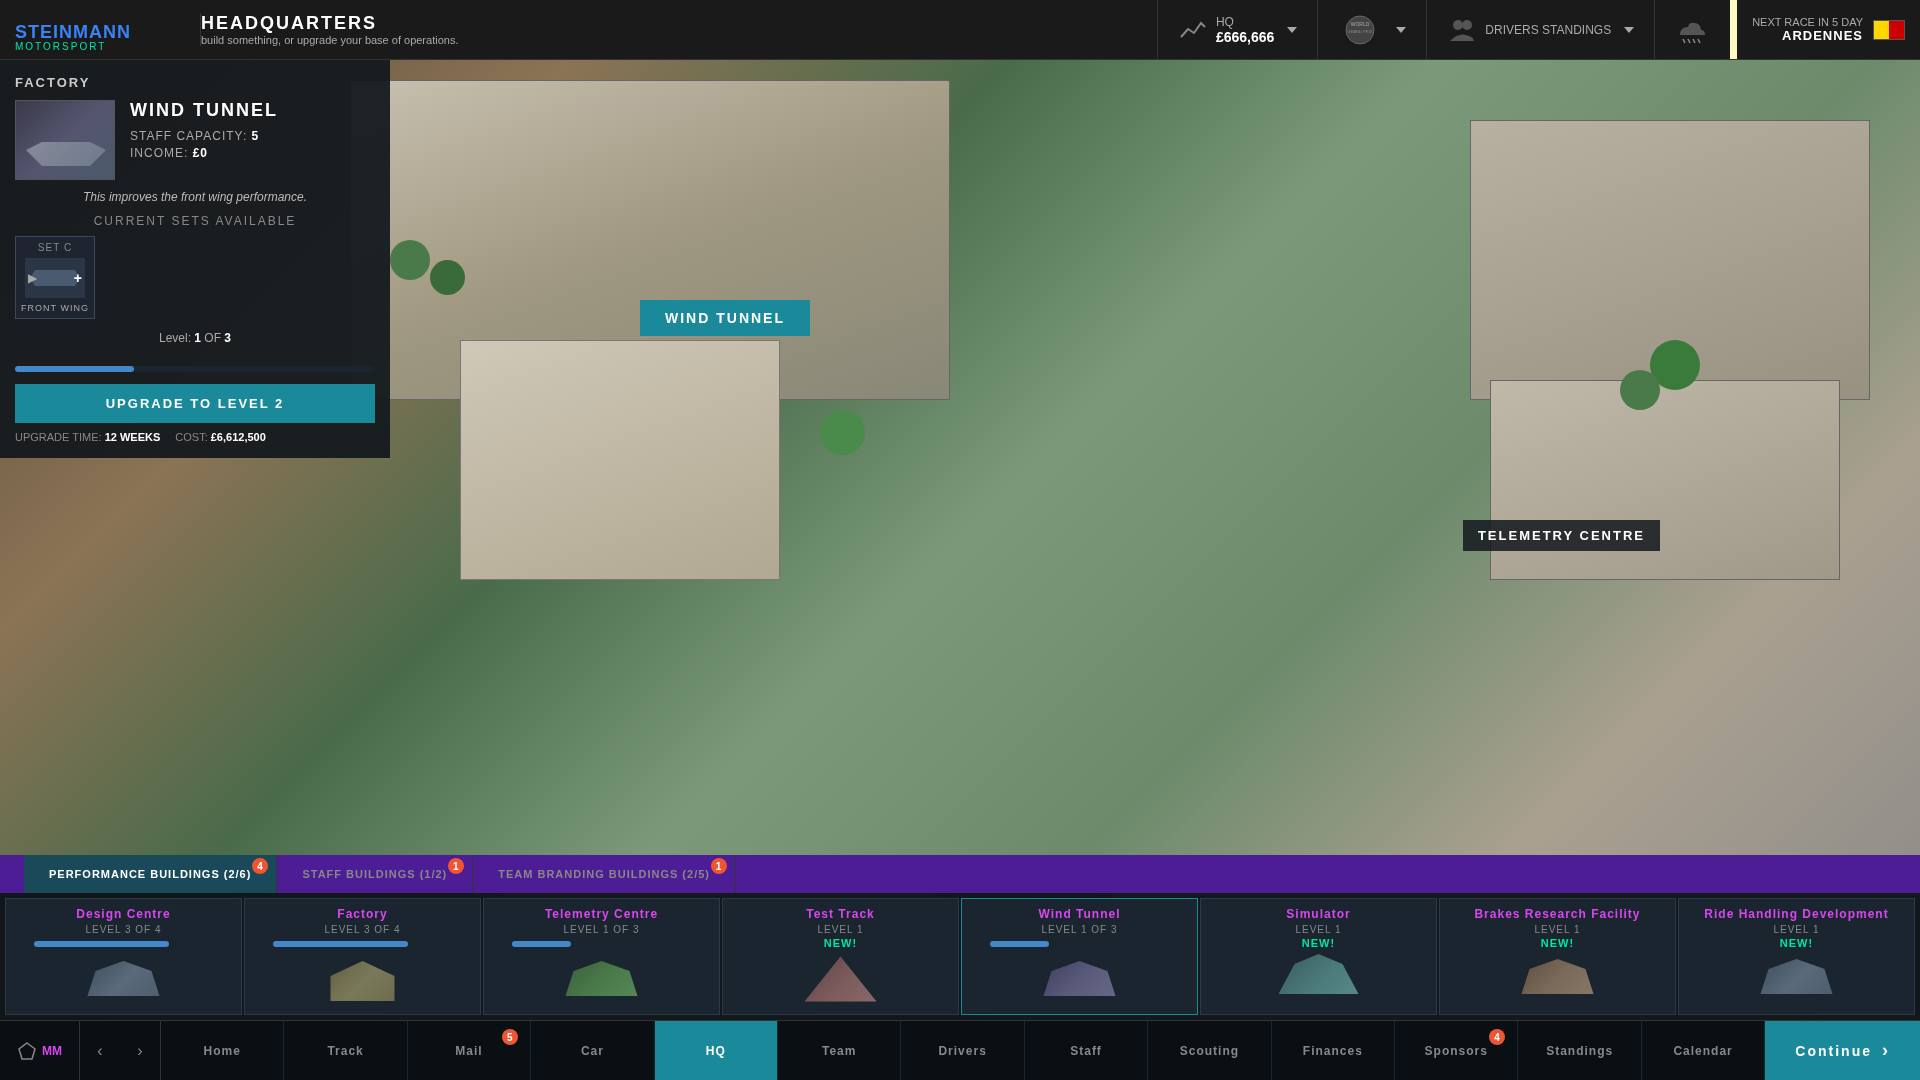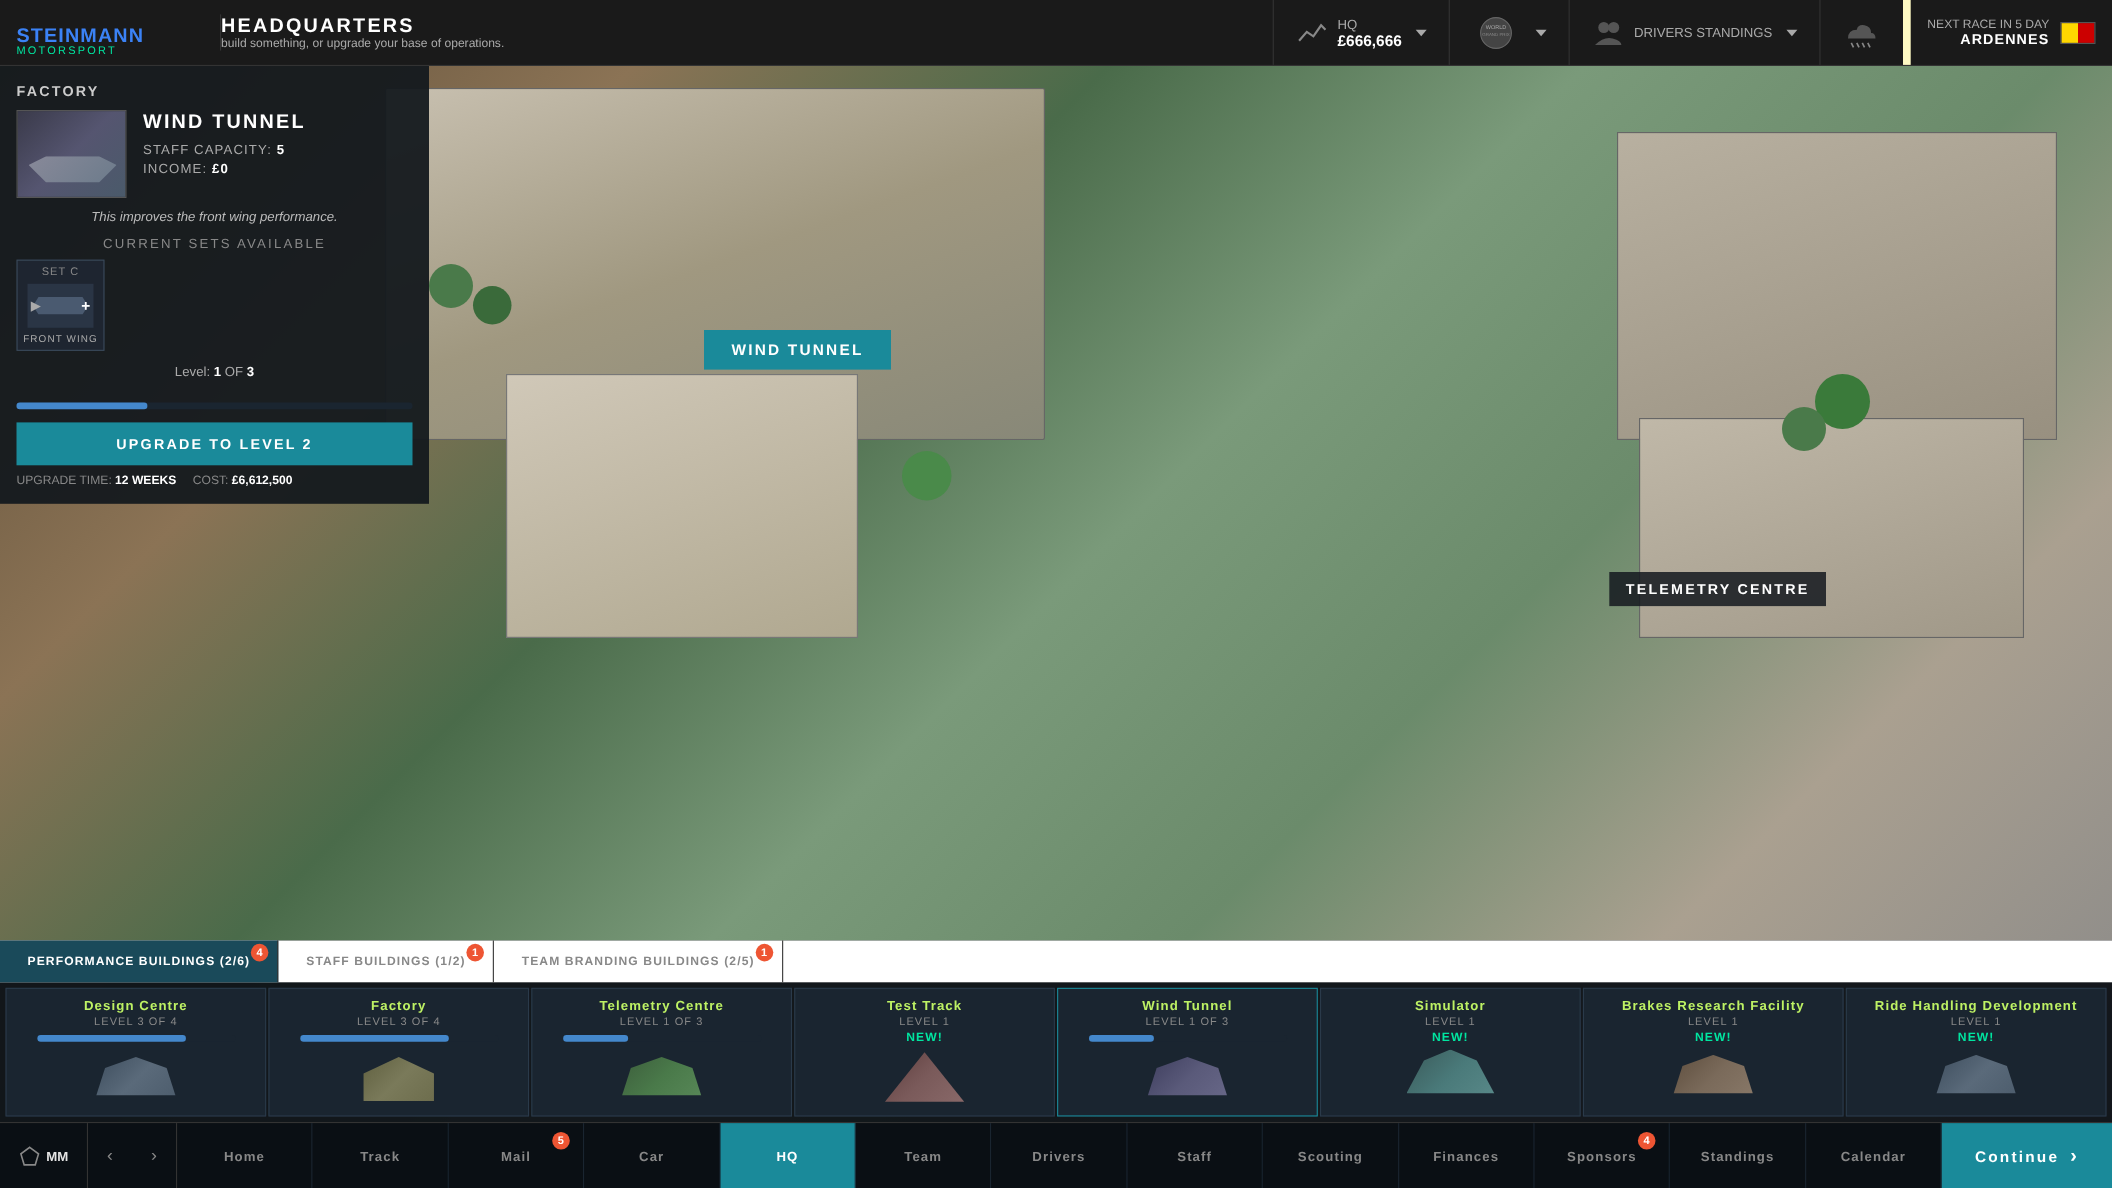--- a/index.html
+++ b/index.html
@@ -309,21 +309,22 @@
       left: 0; right: 0;
       height: 165px;
       background: rgba(15, 20, 25, 0.97);
       z-index: 50;
       display: flex;
       flex-direction: column;
     }
     #buildings-tabs {
       display: flex;
       height: 38px;
-      background: #ffffff;
+      background: #4c1d95;
+      padding-left: 24px;
     }
     .buildings-tab {
       display: flex;
       align-items: center;
       justify-content: center;
       padding: 0 25px;
       font-size: 11px;
       font-weight: 700;
       letter-spacing: 1px;
       color: #888;
@@ -366,21 +367,21 @@
       align-items: center;
       padding: 8px 5px;
       min-width: 130px;
       cursor: pointer;
       position: relative;
     }
     .building-card.selected { border-color: #1a8a9a; }
     .building-card-name {
       font-size: 12px;
       font-weight: 700;
-      color: #bef264;
+      color: #d946ef;
       letter-spacing: 1px;
       text-align: center;
       margin-bottom: 3px;
     }
     .building-card-level {
       font-size: 10px;
       color: #888;
       letter-spacing: 1px;
       margin-bottom: 2px;
     }
@@ -756,21 +757,21 @@
       </div>
     </div>
   </div>
 </div>
 
 <div id="bottom-nav">
   <div id="nav-logo-area">
     <svg width="20" height="20" viewBox="0 0 20 20">
       <polygon points="10,2 18,8 15,18 5,18 2,8" fill="none" stroke="#888" stroke-width="1.5"></polygon>
     </svg>
-    <span style="color:#e5e5e5;font-size:12px;font-weight:700;">MM</span>
+    <span style="color:#d946ef;font-size:12px;font-weight:700;">MM</span>
   </div>
   <div id="nav-arrows">
     <div class="nav-arrow">‹</div>
     <div class="nav-arrow">›</div>
   </div>
   <div class="nav-items">
     <div class="nav-item">
         <span>Home</span>
       </div>
     <div class="nav-item">

